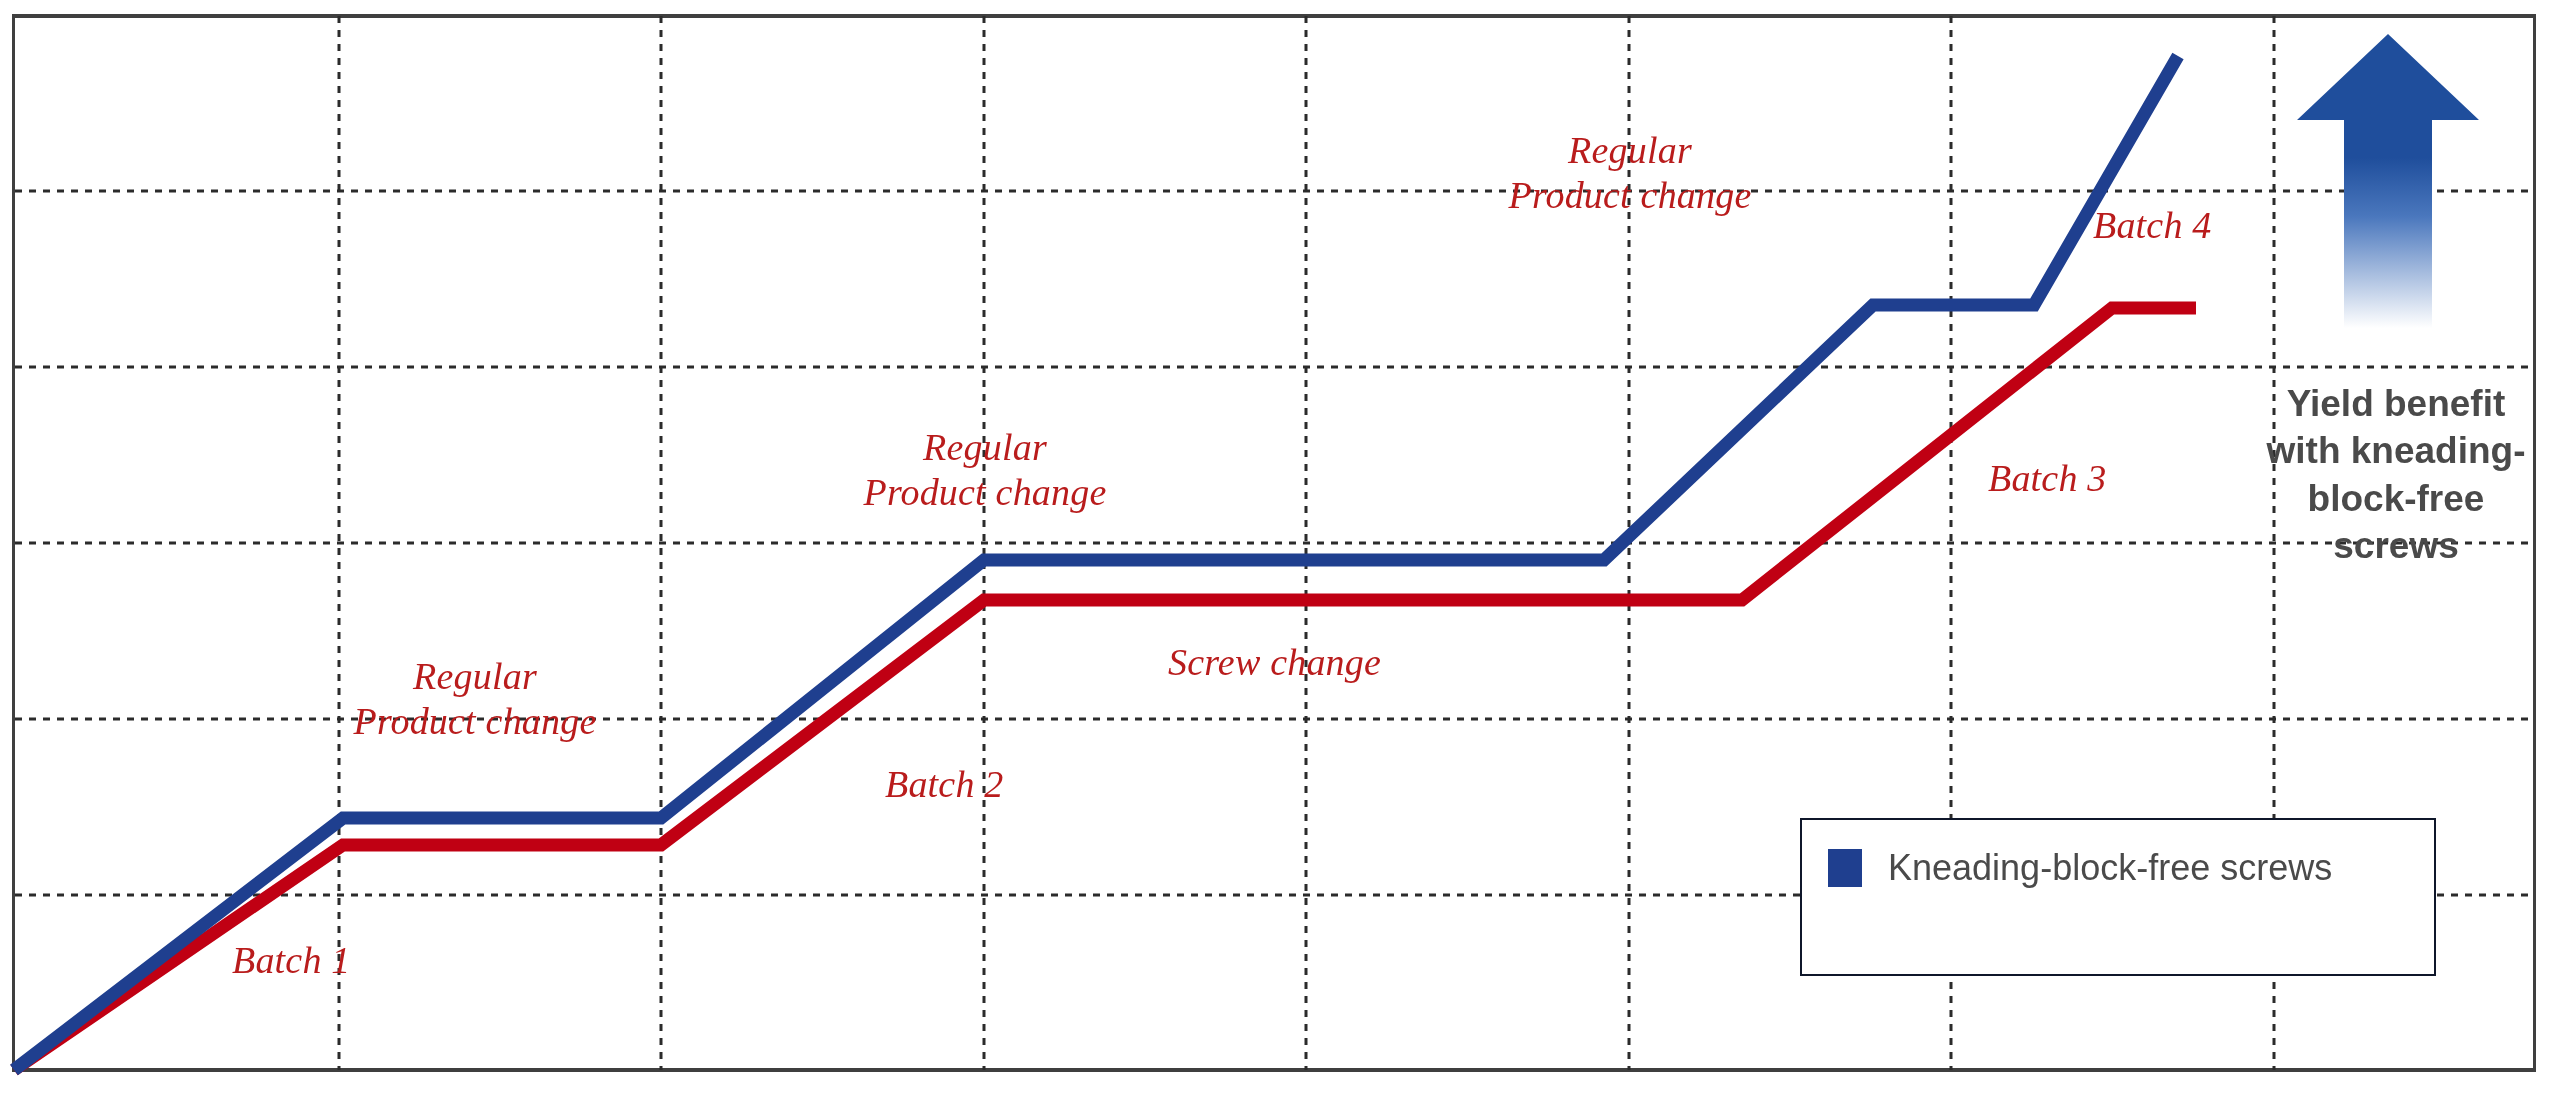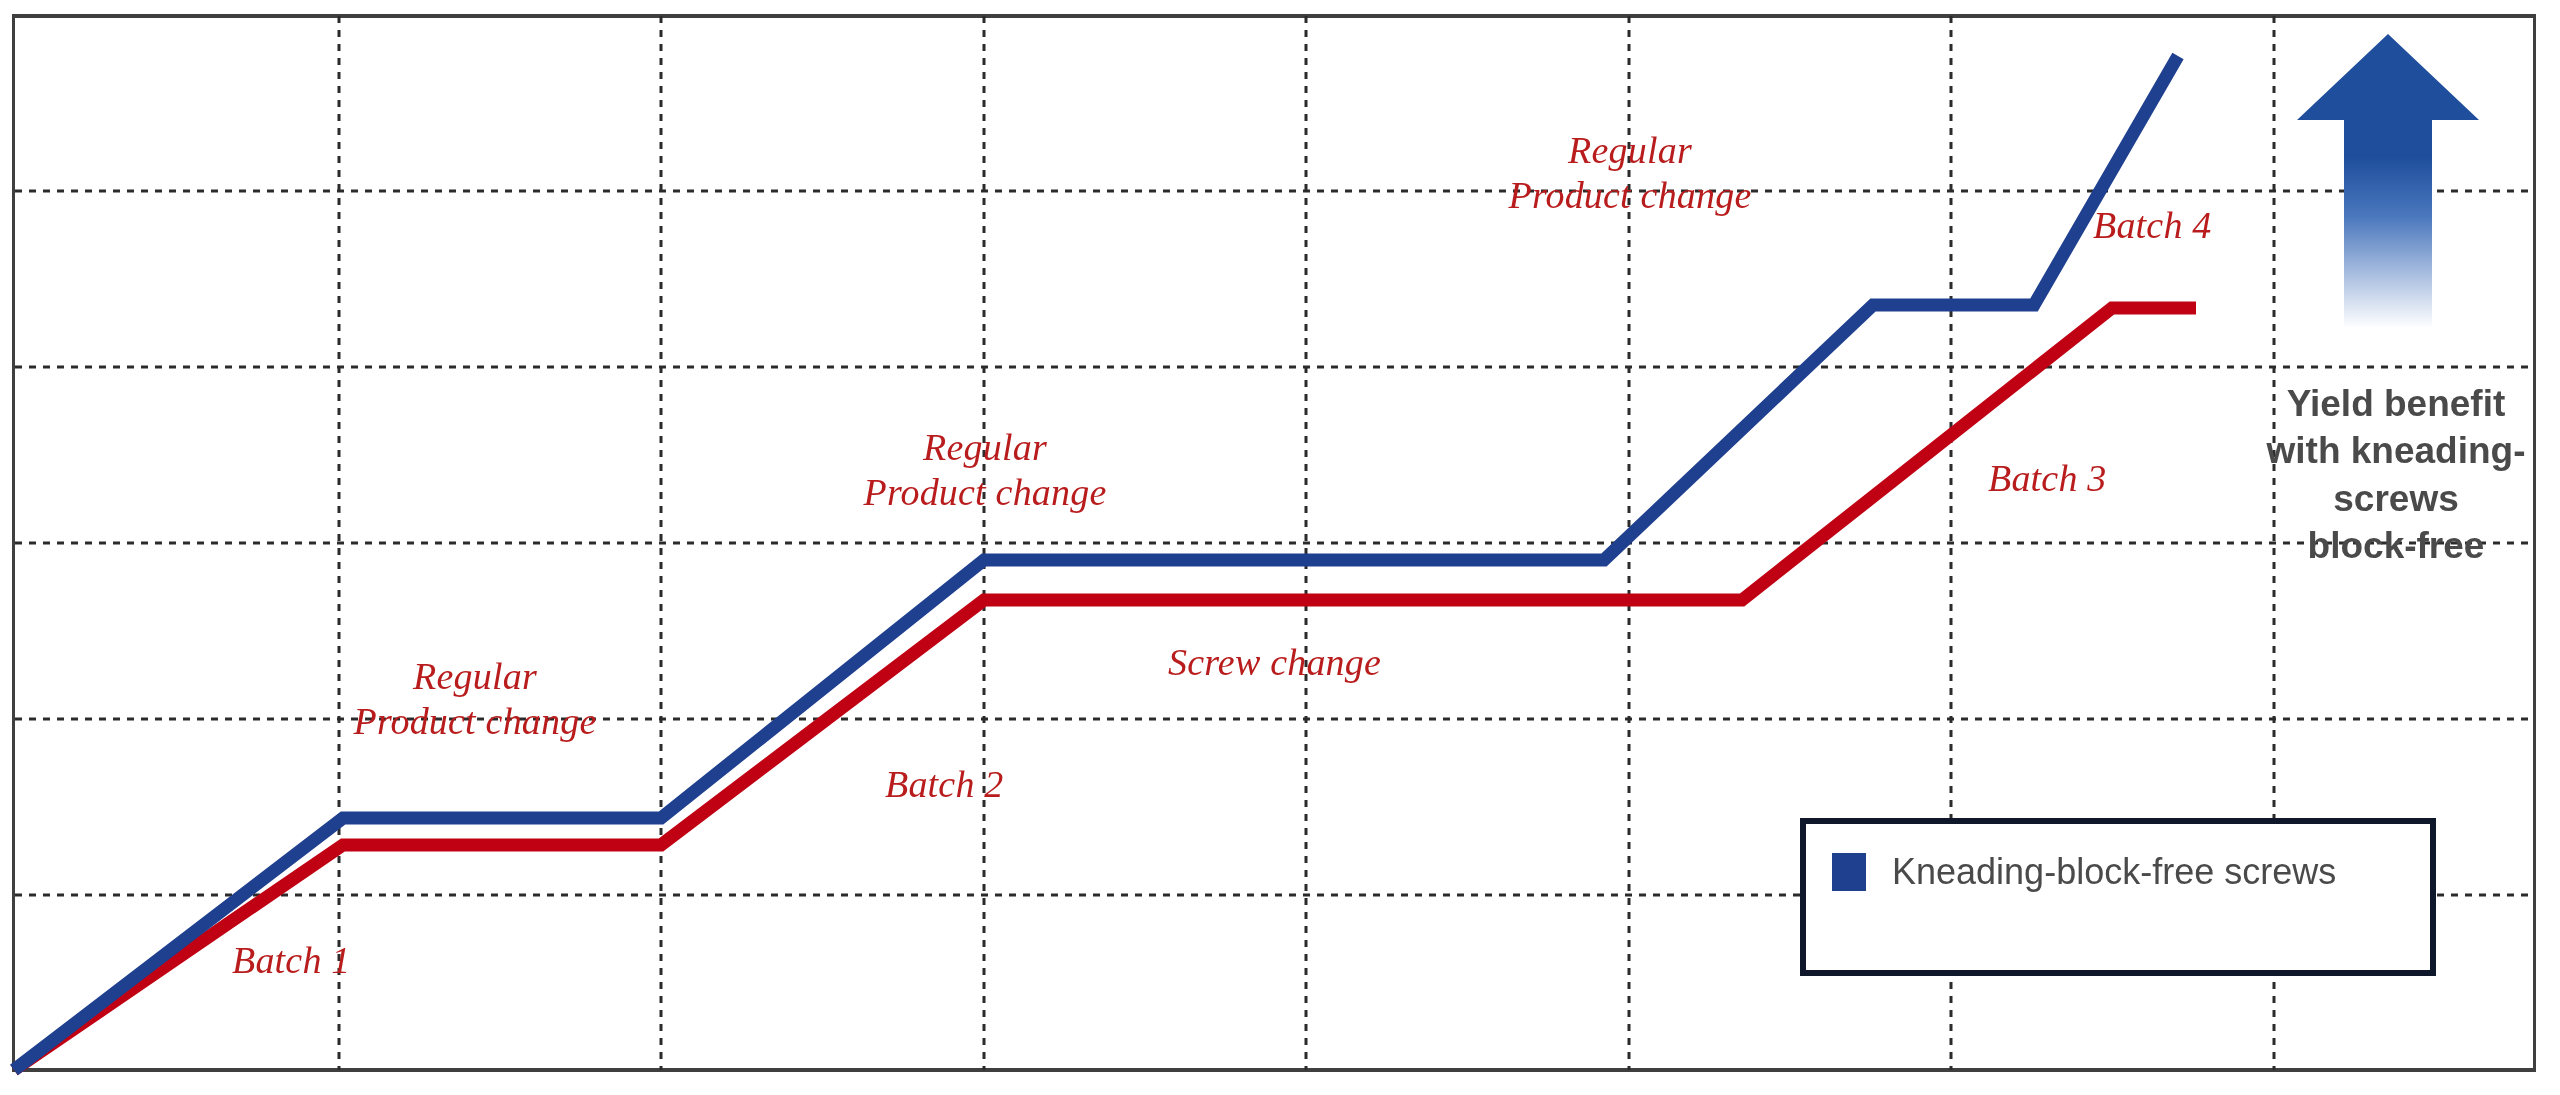--- a/index.html
+++ b/index.html
@@ -52,21 +52,21 @@
   }
   .annot.center { text-align: center; }
   
   #legend-box {
     position: absolute;
     left: 1800px;
     top: 818px;
     width: 636px;
     height: 158px;
     box-sizing: border-box;
-    border: 6px solid #0f172a;
+    border: 2px solid #0f172a;
     background: #ffffff;
     padding: 20px 0 0 26px;
   }
   .legend-row {
     display: flex;
     align-items: center;
     height: 56px;
   }
   .legend-swatch {
     width: 34px;
@@ -167,22 +167,22 @@
         <stop offset="62%" stop-color="#4a77bd" stop-opacity="1"></stop>
         <stop offset="100%" stop-color="#ffffff" stop-opacity="1"></stop>
       </linearGradient>
     </defs>
     <polygon points="100,6 191,92 144,92 144,300 56,300 56,92 9,92" fill="url(#arrowGrad)"></polygon>
   </svg>
 
   <div id="callout-text">
     <div>Yield benefit</div>
     <div>with kneading-</div>
+    <div>block-free</div>
     <div>screws</div>
-    <div>block-free</div>
   </div>
 
   <div id="legend-box">
     <div class="legend-row">
       <span class="legend-swatch" style="background:#1f3f8f;"></span>
       <span class="legend-label">Kneading-block-free screws</span>
     </div>
   </div>
 
 </div>

